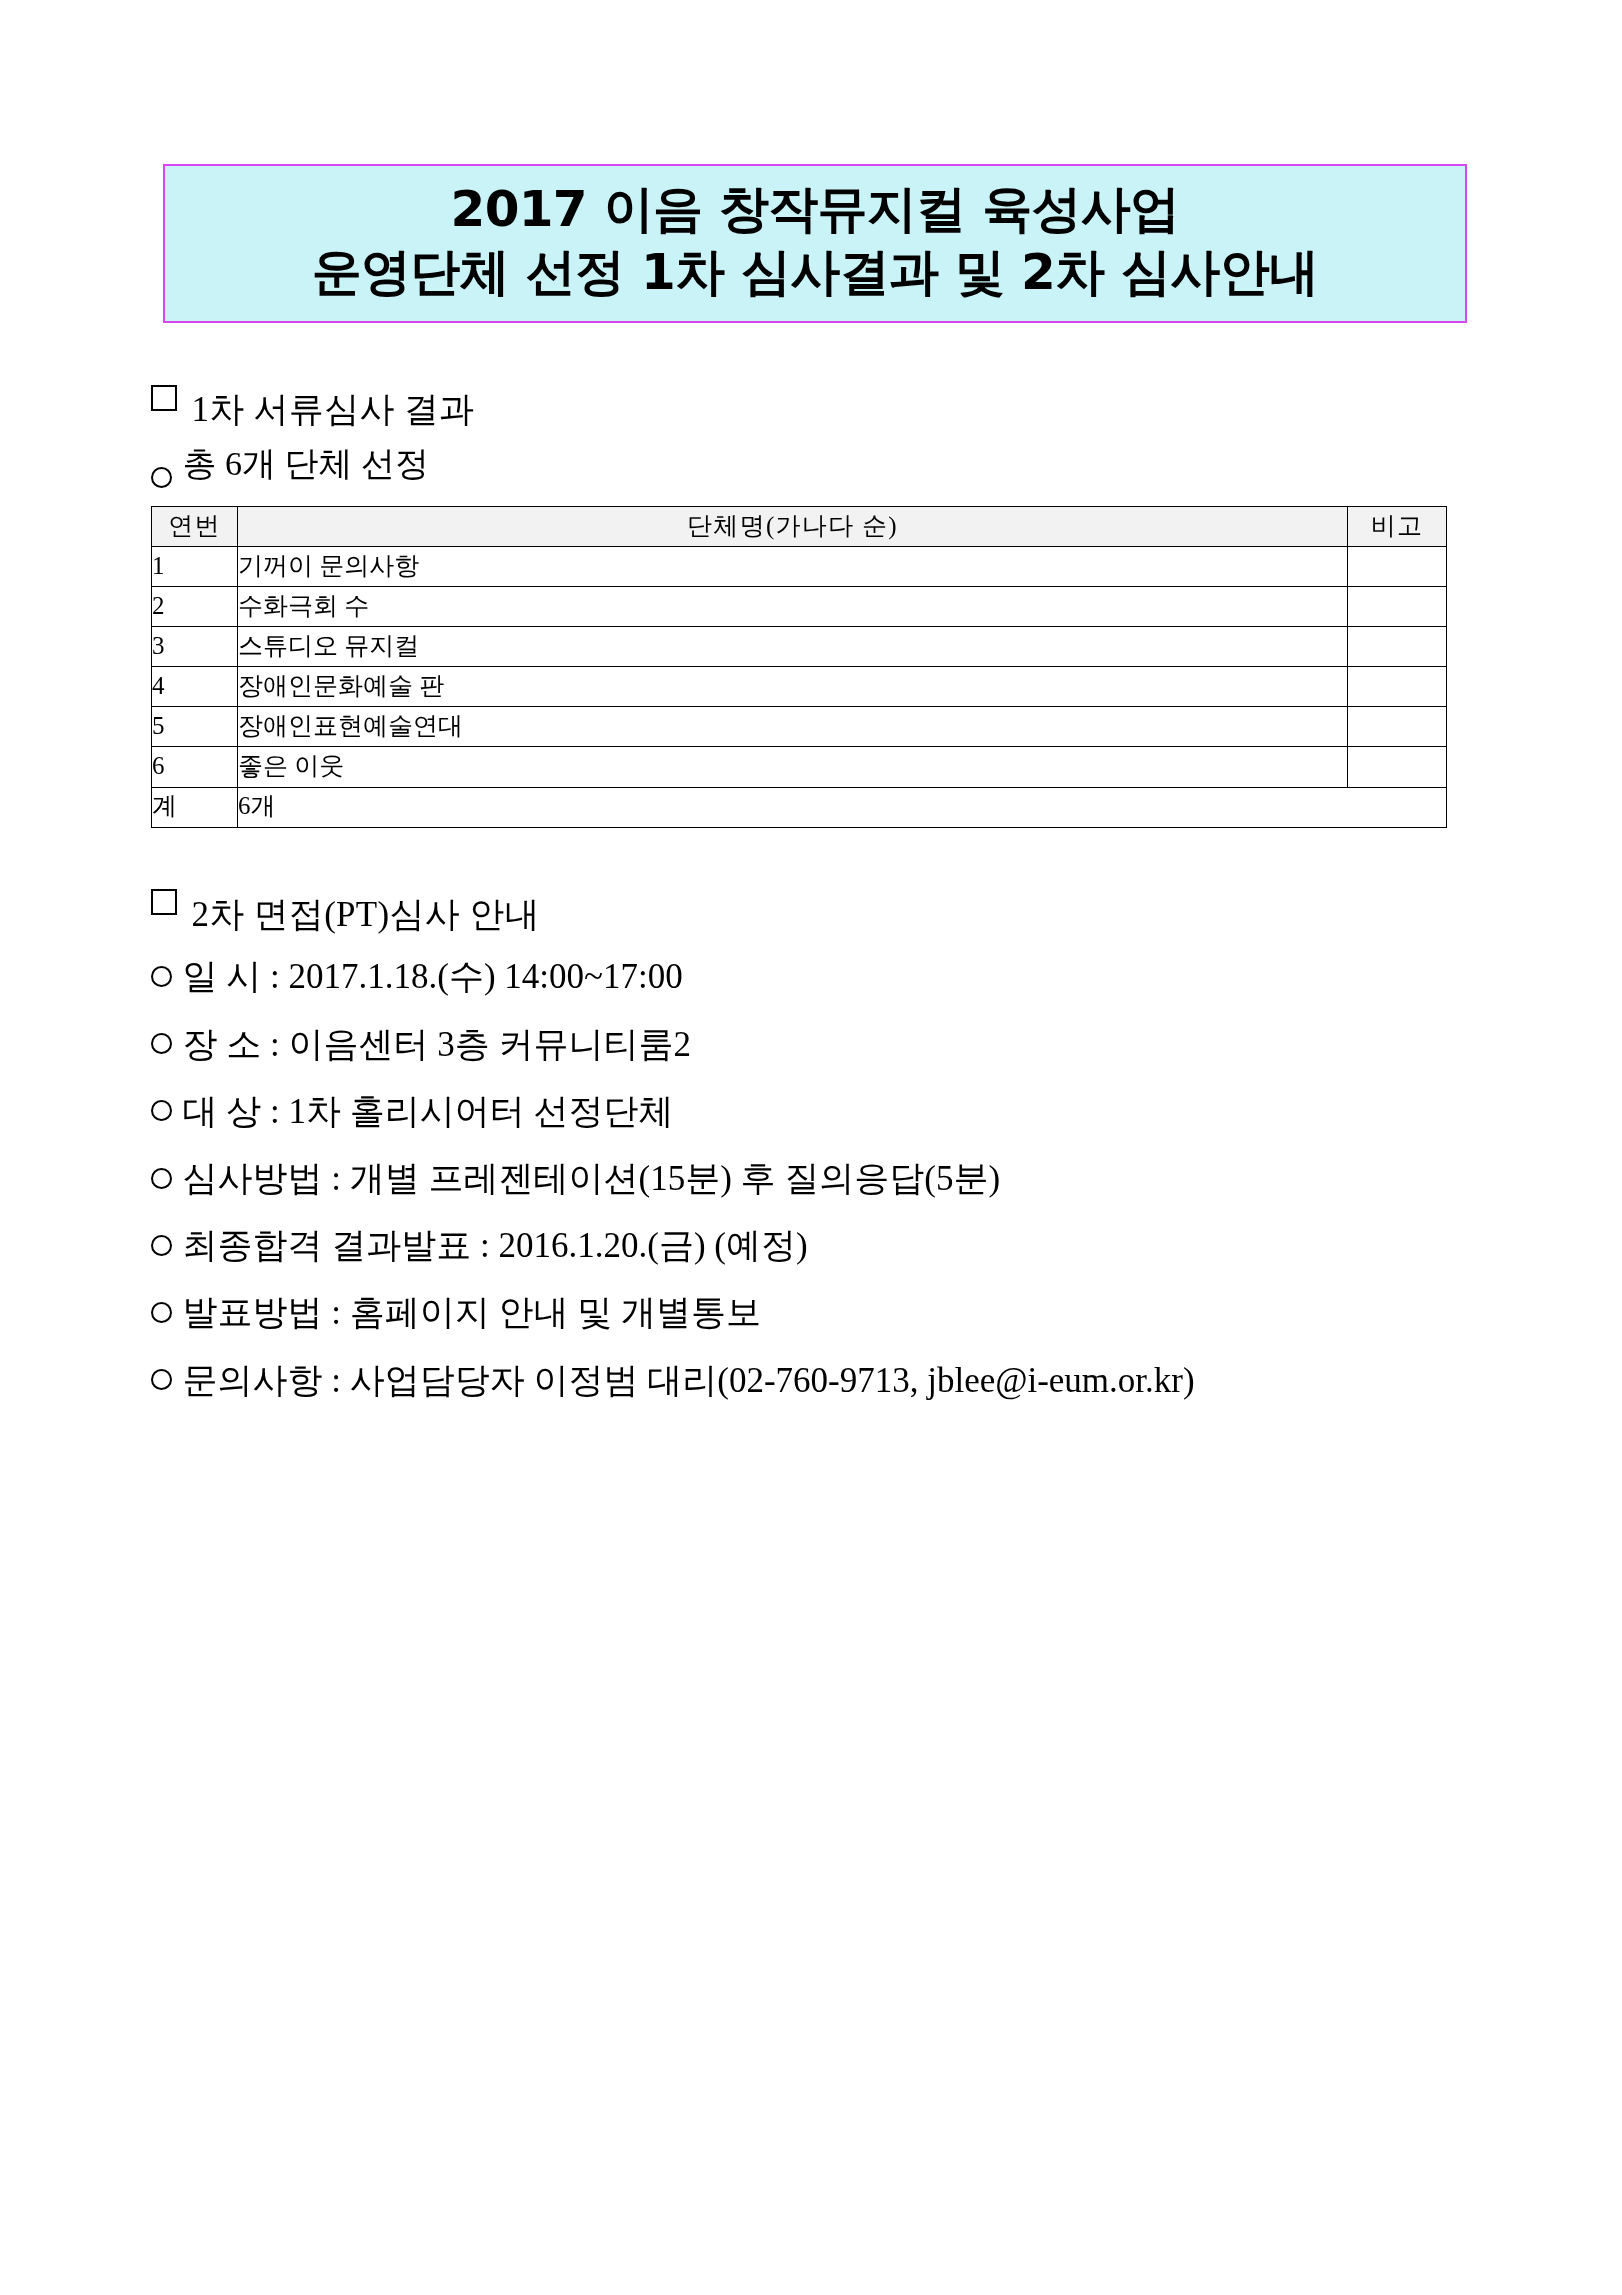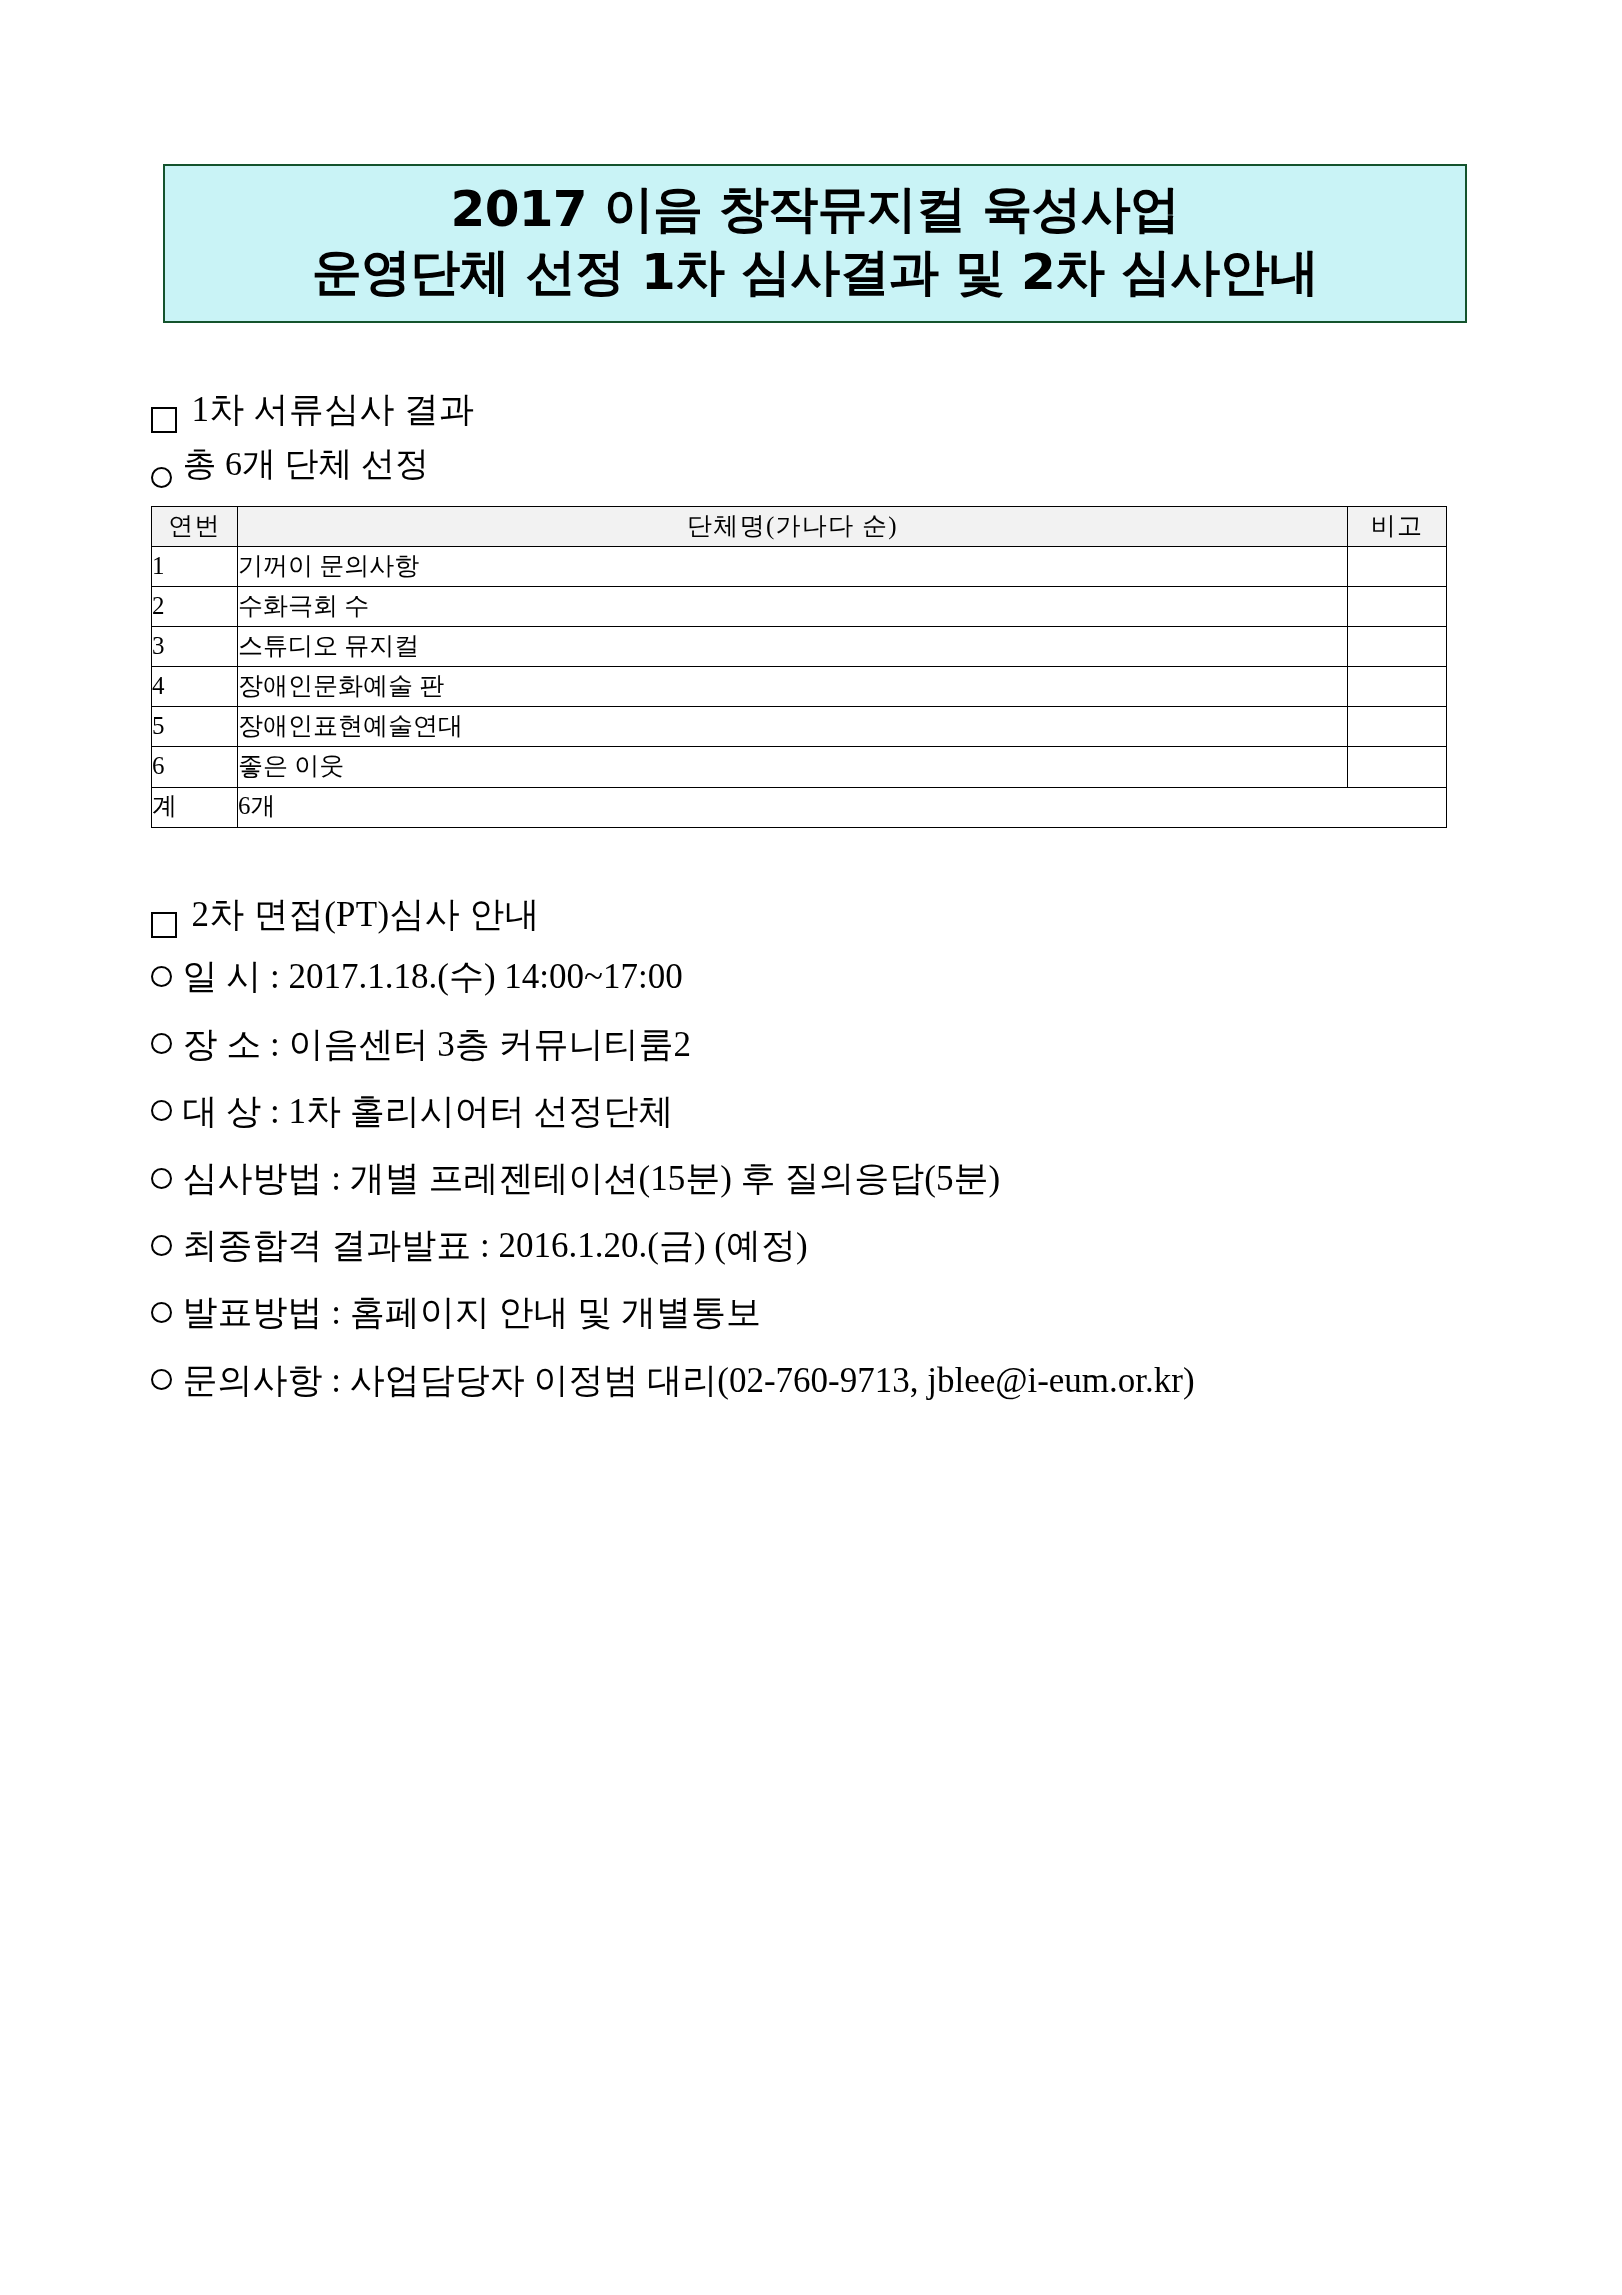--- a/index.html
+++ b/index.html
@@ -19,21 +19,21 @@
     left: 0;
     top: 0;
     width: 1623px;
     height: 2295px;
     box-sizing: border-box;
     padding: 164px 144px 0 151px;
   }
 
   
   .title-banner {
-    border: 2px solid #14532d;
+    border: 2px solid #d946ef;
     background: #c9f3f6;
     text-align: center;
     padding: 11.8px 13px 17px 13px;
     margin: 0 11.8px 0 11.8px;
   }
   .title-line {
     font-family: "DejaVu Sans", sans-serif;
     font-weight: bold;
     font-size: 50px;
     line-height: 1.26;
@@ -43,21 +43,21 @@
 
   
   .section {
     margin-top: 63px;
   }
   .heading-row {
     font-size: 35px;
     line-height: 1.38;
     letter-spacing: 0.3px;
     display: flex;
-    align-items: flex-end;
+    align-items: flex-start;
     margin-top: 36px;
   }
   .sq {
     display: inline-block;
     width: 22px;
     height: 22px;
     border: 2px solid #000;
     margin-right: 14.4px;
     flex: 0 0 auto;
     position: relative;

